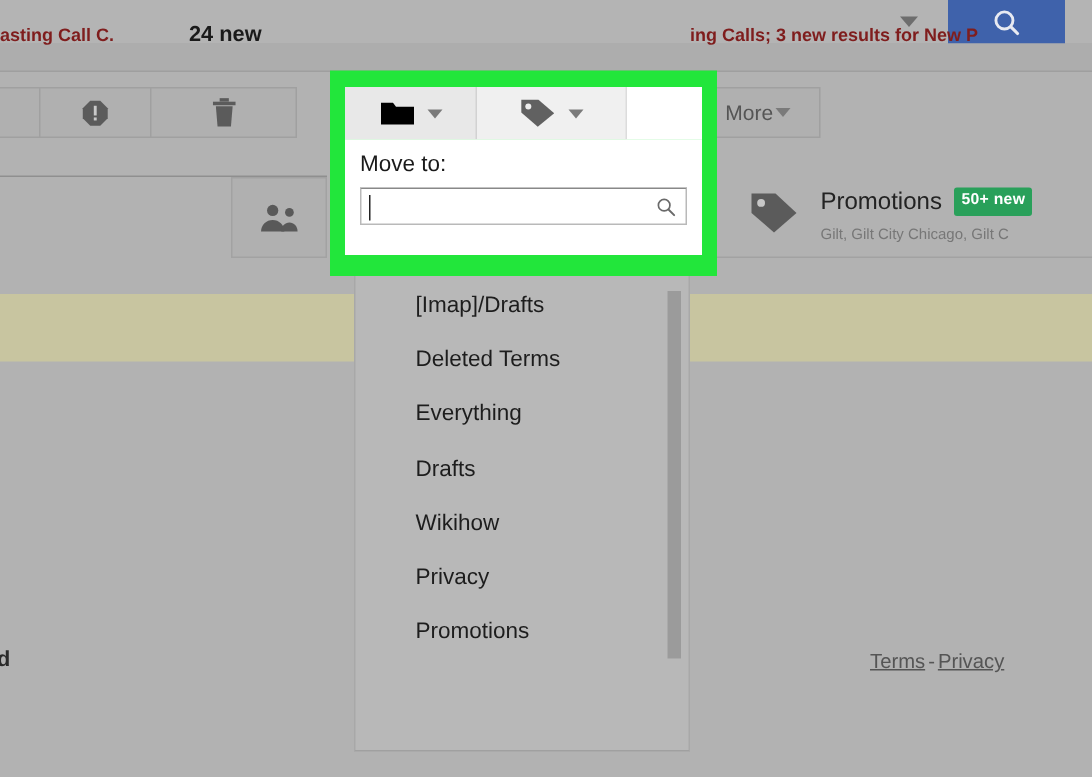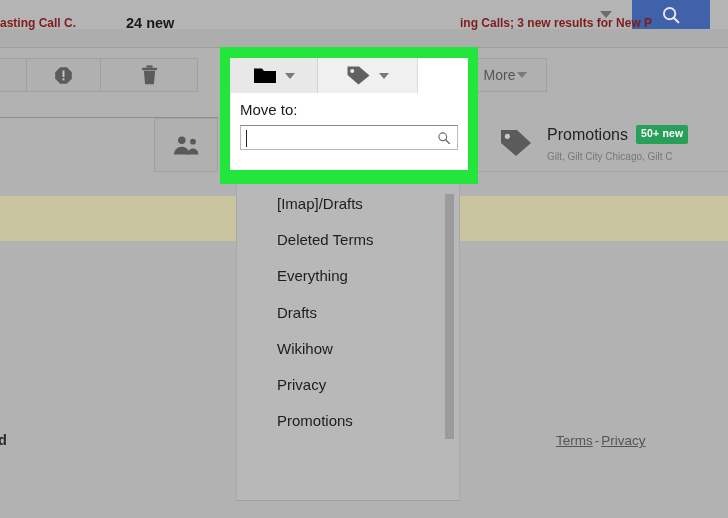--- a/index.html
+++ b/index.html
@@ -301,21 +301,21 @@
   .stray-d {
     position: absolute;
     left: -2px; top: 432px;
     font-size: 14.5px;
     font-weight: bold;
     color: #2a2a2a;
     z-index: 5;
   }
   .footer-links {
     position: absolute;
-    left: 556px; top: 433px;
+    left: 580px; top: 433px;
     font-size: 13.5px;
     color: #555;
     z-index: 5;
   }
   .footer-links a {
     color: #555;
     text-decoration: underline;
   }
   .footer-sep { padding: 0 2px; text-decoration: none; }
 </style>

